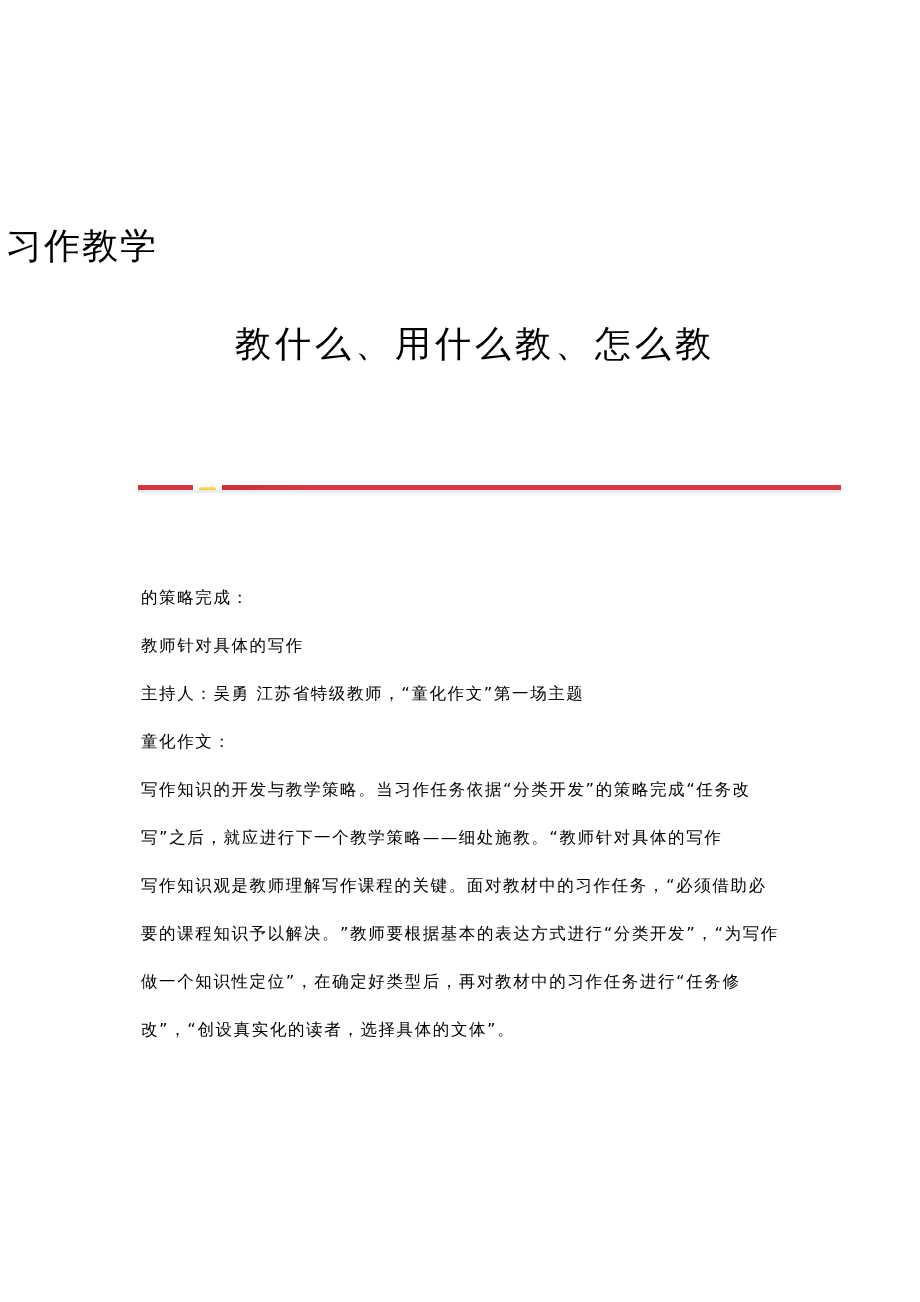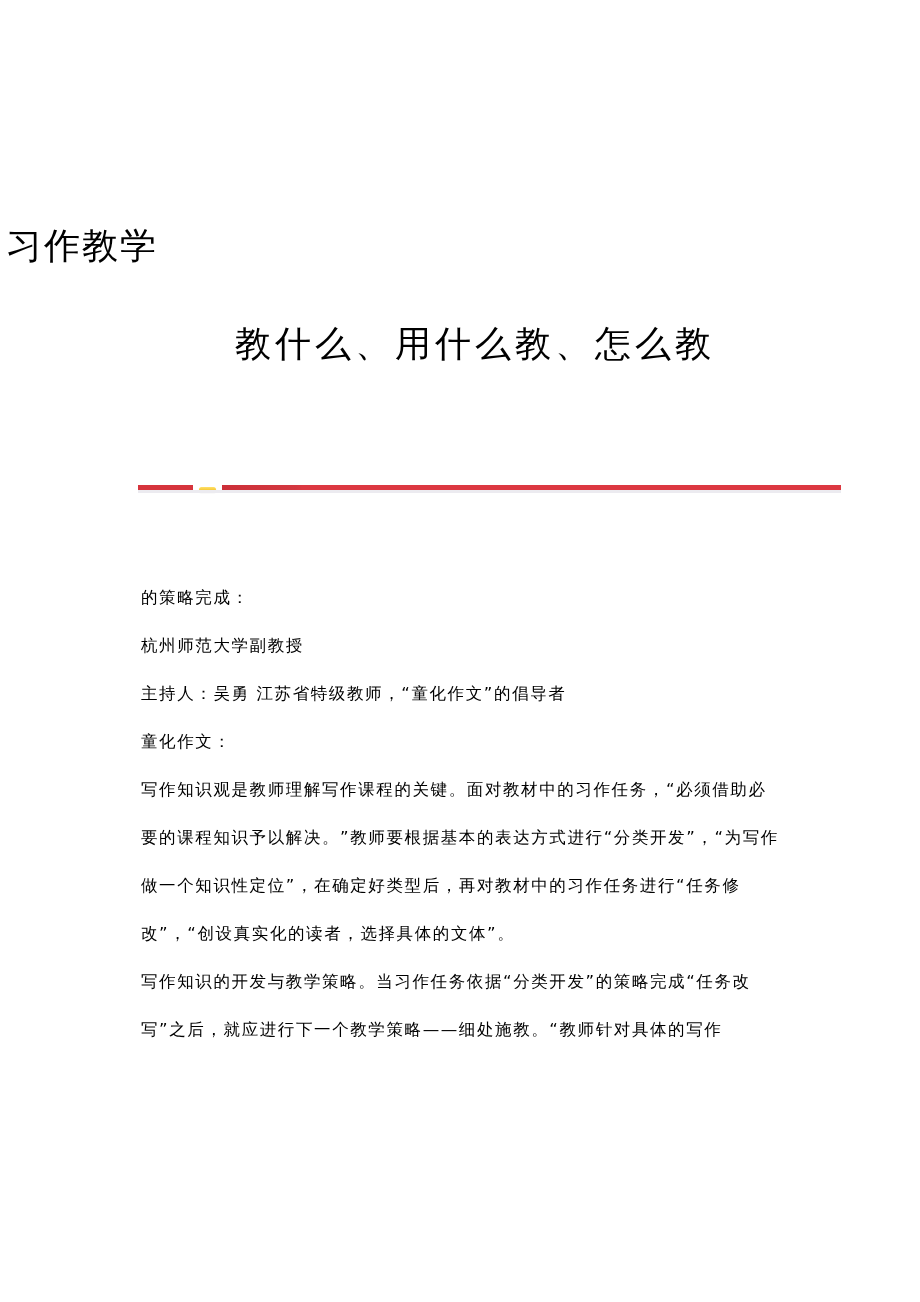--- a/index.html
+++ b/index.html
@@ -105,18 +105,18 @@
 
 <div class="divider">
   <div class="bar-left"></div>
   <div class="pill"></div>
   <div class="bar-right"></div>
   <div class="shadow"></div>
 </div>
 
 <div class="content">
   <p>的策略完成：</p>
-  <p>杭州师范大学副教授</p>
-  <p>主持人：吴勇 江苏省特级教师，“童化作文”的倡导者</p>
+  <p>教师针对具体的写作</p>
+  <p>主持人：吴勇 江苏省特级教师，“童化作文”第一场主题</p>
   <p>童化作文：</p>
+  <p>写作知识的开发与教学策略。当习作任务依据“分类开发”的策略完成“任务改写”之后，就应进行下一个教学策略——细处施教。“教师针对具体的写作</p>
   <p>写作知识观是教师理解写作课程的关键。面对教材中的习作任务，“必须借助必要的课程知识予以解决。”教师要根据基本的表达方式进行“分类开发”，“为写作做一个知识性定位”，在确定好类型后，再对教材中的习作任务进行“任务修改”，“创设真实化的读者，选择具体的文体”。</p>
-  <p>写作知识的开发与教学策略。当习作任务依据“分类开发”的策略完成“任务改写”之后，就应进行下一个教学策略——细处施教。“教师针对具体的写作</p>
 </div>
 
 </body></html>

